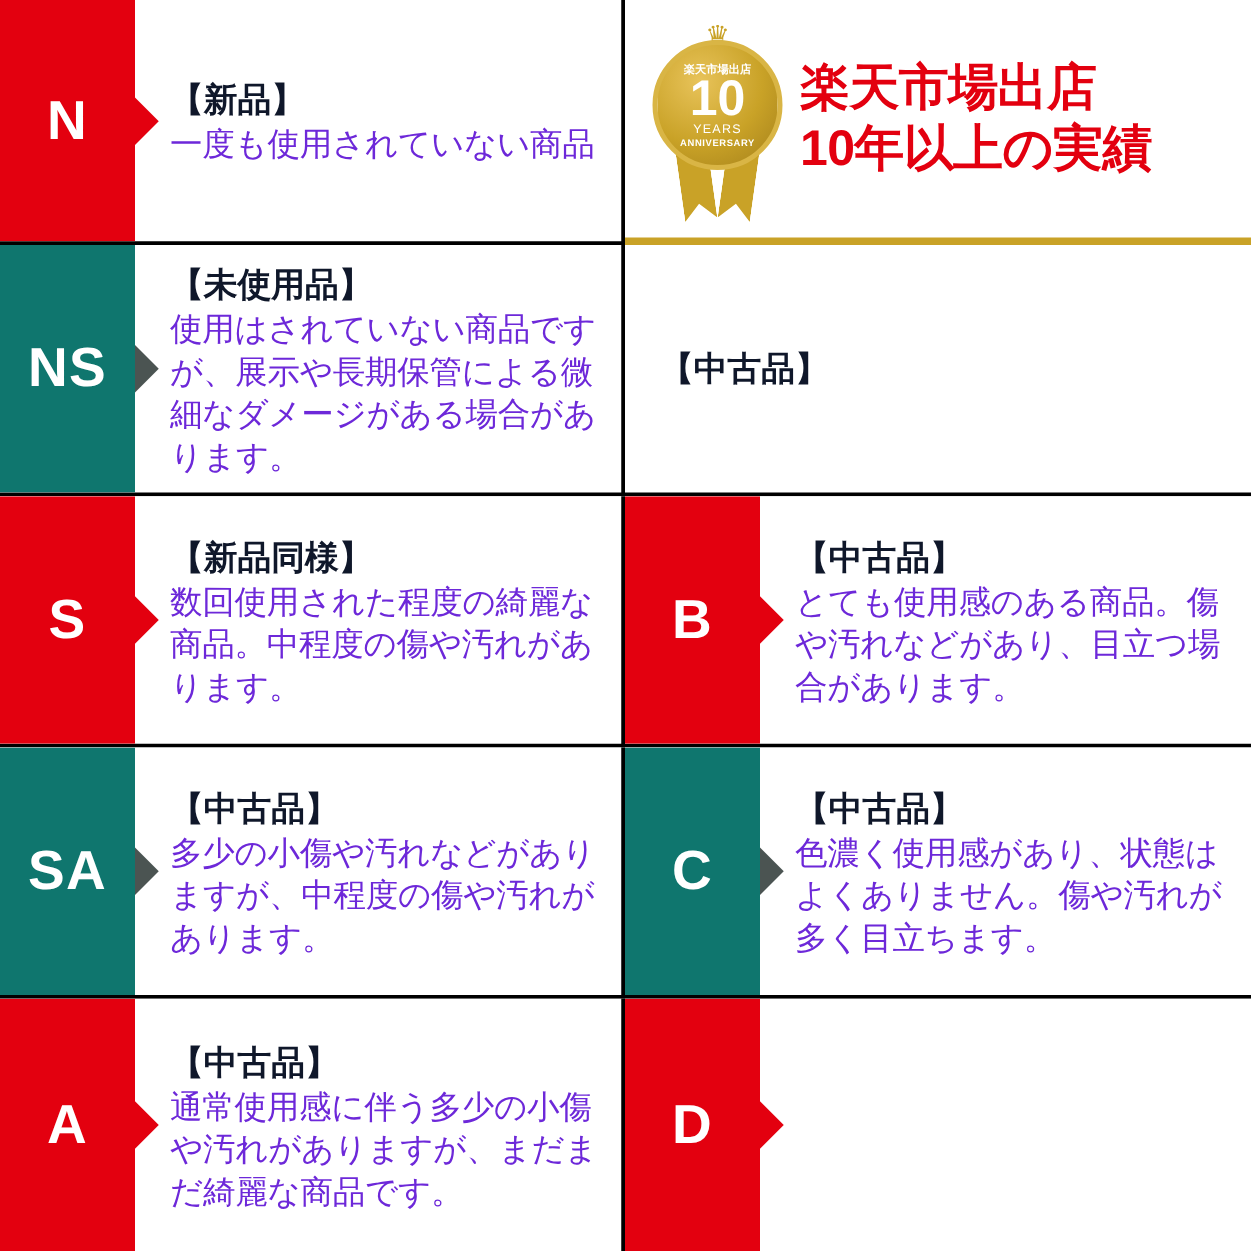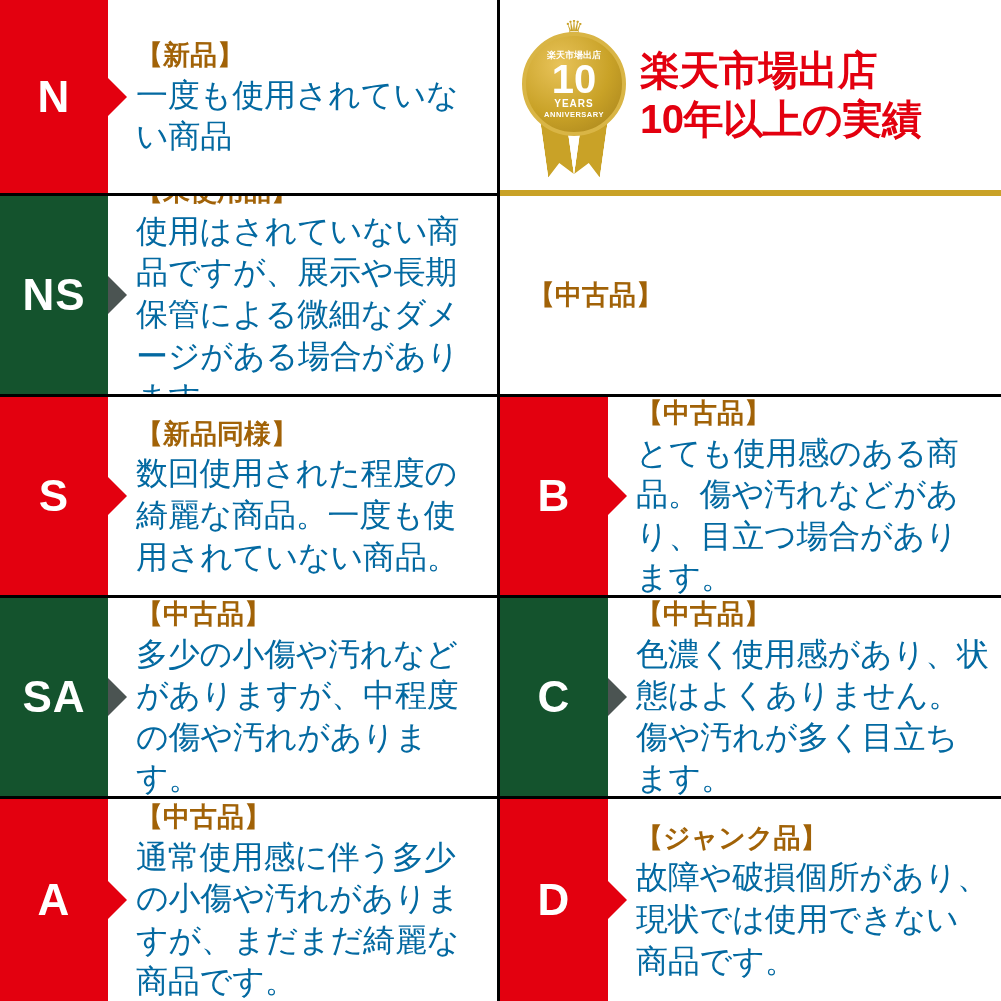--- a/index.html
+++ b/index.html
@@ -49,21 +49,21 @@
     flex: 0 0 108px;
     display: flex;
     align-items: center;
     justify-content: center;
     color: #ffffff;
     font-weight: bold;
     font-size: 44px;
     letter-spacing: 1px;
   }
   .grade-box.red { background: #e3000f; }
-  .grade-box.gray { background: #14532d; text-align: right; }
+  .grade-box.gray { background: #0f766e; text-align: right; }
 
   
   .grade-box .arrow {
     position: absolute;
     right: -19px;
     top: 50%;
     transform: translateY(-50%);
     width: 0;
     height: 0;
     border-top: 19px solid transparent;
@@ -79,28 +79,28 @@
     flex: 1 1 auto;
     padding: 14px 12px 10px 28px;
     display: flex;
     flex-direction: column;
     justify-content: center;
     box-sizing: border-box;
   }
   .desc .title {
     font-size: 27px;
     font-weight: bold;
-    color: #a16207;
+    color: #0f172a;
     line-height: 1.24;
     margin-bottom: 2px;
     letter-spacing: 0px;
   }
   .desc .body {
-    font-size: 32px;
-    color: #0369a1;
+    font-size: 26px;
+    color: #6d28d9;
     line-height: 1.3;
     letter-spacing: -0.2px;
   }
 
   
   .badge-cell {
     position: relative;
     display: flex;
     align-items: center;
     box-sizing: border-box;
@@ -148,21 +148,21 @@
     letter-spacing: 0px;
     margin-bottom: -2px;
   }
   .badge .disc .num {
     font-size: 40px;
     font-weight: bold;
     line-height: 0.95;
   }
   .badge .disc .years {
     font-size: 10px;
-    font-weight: bold;
+    font-weight: normal;
     letter-spacing: 1px;
   }
   .badge .disc .anniv {
     font-size: 7.5px;
     font-weight: bold;
     letter-spacing: 0.5px;
     margin-top: 1px;
   }
   .badge .ribbon-l, .badge .ribbon-r {
     position: absolute;
@@ -249,21 +249,21 @@
     </div>
   </div>
 
   <div class="cell col-left">
     <div class="grade-box red">
       <span>S</span>
       <span class="arrow"></span>
     </div>
     <div class="desc">
       <div class="title">【新品同様】</div>
-      <div class="body">数回使用された程度の綺麗な商品。一度も使用されていない商品。</div>
+      <div class="body">数回使用された程度の綺麗な商品。中程度の傷や汚れがあります。</div>
     </div>
   </div>
 
   <div class="cell col-right">
     <div class="grade-box red">
       <span>B</span>
       <span class="arrow"></span>
     </div>
     <div class="desc">
       <div class="title">【中古品】</div>
@@ -302,19 +302,15 @@
       <div class="title">【中古品】</div>
       <div class="body">通常使用感に伴う多少の小傷や汚れがありますが、まだまだ綺麗な商品です。</div>
     </div>
   </div>
 
   <div class="cell col-right row-last">
     <div class="grade-box red">
       <span>D</span>
       <span class="arrow"></span>
     </div>
-    <div class="desc">
-      <div class="title">【ジャンク品】</div>
-      <div class="body">故障や破損個所があり、現状では使用できない商品です。</div>
-    </div>
   </div>
 
 </div>
 
 </body></html>

